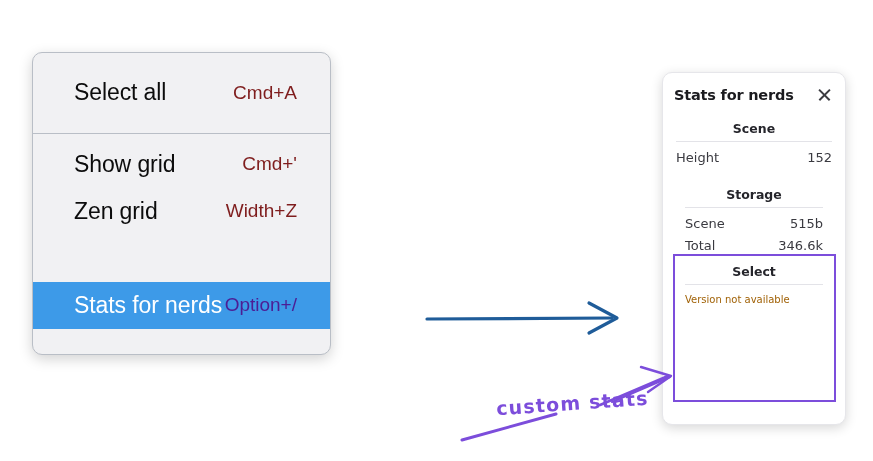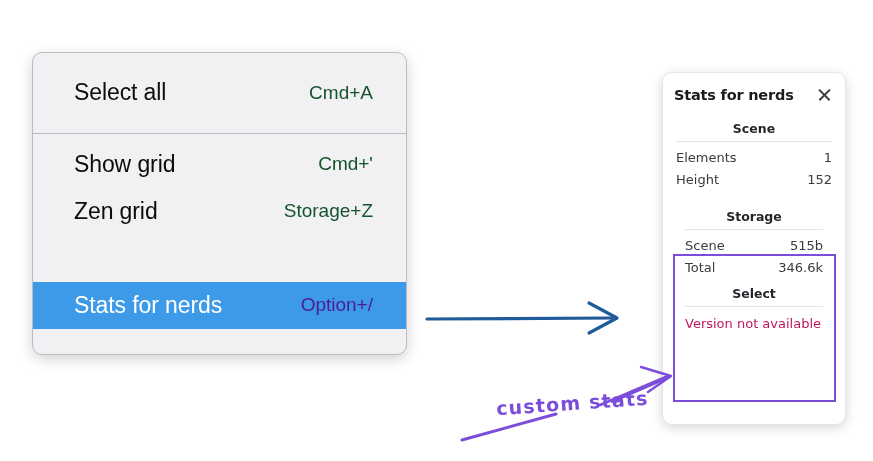--- a/index.html
+++ b/index.html
@@ -13,21 +13,21 @@
     font-family: "Liberation Sans", sans-serif;
     overflow: hidden;
     position: relative;
   }
 
   
   #context-menu {
     position: absolute;
     left: 32px;
     top: 52px;
-    width: 375px;
+    width: 299px;
     height: 303px;
     background: #f1f1f3;
     border: 1px solid #b9bec6;
     border-radius: 10px;
     box-shadow: 0 4px 14px rgba(0,0,0,0.18);
     box-sizing: border-box;
     overflow: hidden;
     display: flex;
     flex-direction: column;
   }
@@ -53,21 +53,21 @@
   .menu-item .mi-label {
     font-size: 23px;
     color: #0c0c0c;
     letter-spacing: -0.1px;
     white-space: nowrap;
   }
   .menu-item .mi-accel {
     margin-left: auto;
     margin-right: 33px;
     font-size: 19px;
-    color: #14532d;
+    color: #7f1d1d;
     white-space: nowrap;
   }
   .menu-item.selected {
     background: #3d9ae8;
   }
   .menu-item.selected .mi-label { color: #ffffff; }
   .menu-item.selected .mi-accel { color: #4c1d95; }
   .menu-footer {
     height: 22px;
   }
@@ -138,22 +138,22 @@
     display: flex;
     justify-content: space-between;
     align-items: baseline;
     font-size: 13px;
     color: #3a3a40;
     padding: 3.5px 2px;
   }
   .sp-row .sp-key { white-space: nowrap; }
   .sp-row .sp-val { white-space: nowrap; }
   .sp-single {
-    font-size: 13px;
-    color: #be185d;
+    font-size: 10px;
+    color: #a16207;
     padding: 5px 2px 3px 2px;
     white-space: nowrap;
   }
 
   
   #custom-stats-box {
     position: absolute;
     left: 673px;
     top: 254px;
     width: 163px;
@@ -200,21 +200,21 @@
 
   <div class="menu-sep"></div>
 
   <div class="menu-group">
     <div class="menu-item">
       <span class="mi-label">Show grid</span>
       <span class="mi-accel">Cmd+'</span>
     </div>
     <div class="menu-item">
       <span class="mi-label">Zen grid</span>
-      <span class="mi-accel">Storage+Z</span>
+      <span class="mi-accel">Width+Z</span>
     </div>
     <div class="menu-item">
     </div>
     <div class="menu-item selected">
       <span class="mi-label">Stats for nerds</span>
       <span class="mi-accel">Option+/</span>
     </div>
   </div>
 
   <div class="menu-footer"></div>
@@ -224,24 +224,20 @@
   <div class="sp-inner">
 
     <div class="sp-titlebar">
       <span class="sp-title">Stats for nerds</span>
       <span class="sp-close"></span>
     </div>
 
     <div>
       <div class="sp-section-head">Scene</div>
       <div class="sp-divider"></div>
-      <div class="sp-row">
-        <span class="sp-key">Elements</span>
-        <span class="sp-val">1</span>
-      </div>
       <div class="sp-row">
         <span class="sp-key">Height</span>
         <span class="sp-val">152</span>
       </div>
     </div>
 
     <div class="box-inner" style="margin-top:16px;">
       <div class="sp-section-head">Storage</div>
       <div class="sp-divider"></div>
       <div class="sp-row">

